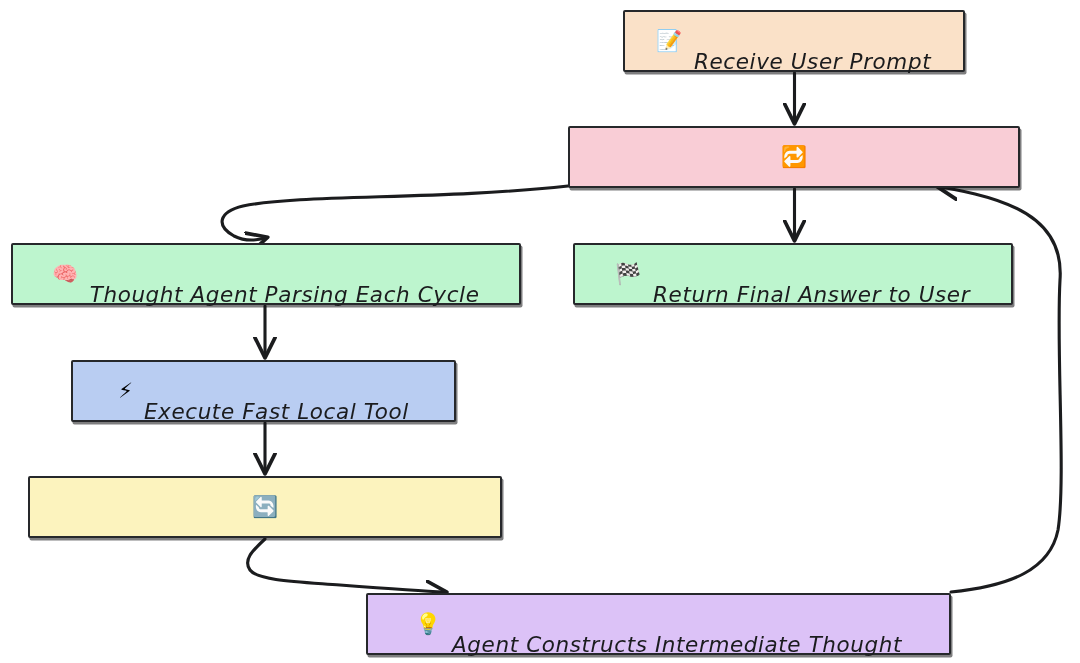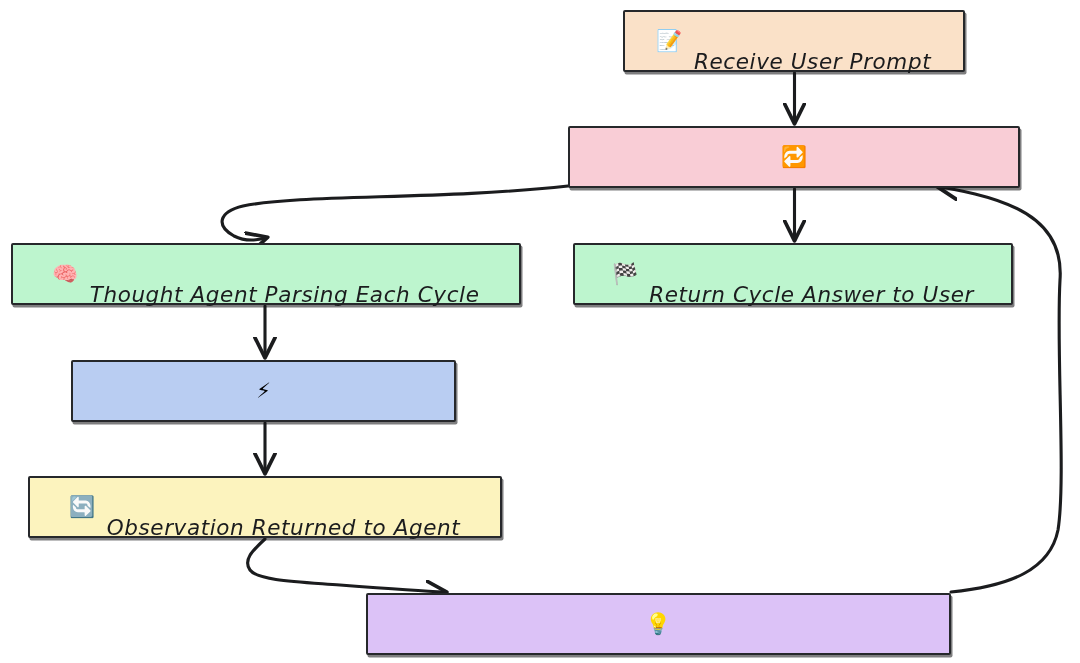--- a/index.html
+++ b/index.html
@@ -122,36 +122,37 @@
   <div class="node" id="node-minimal" style="background: rgb(189, 245, 206); border-color: rgb(38, 40, 43);">
     <div class="node-inner">
       <span class="node-icon">🧠</span>
       <span class="node-label">Thought Agent Parsing Each Cycle</span>
     </div>
   </div>
 
   <div class="node" id="node-return" style="background: rgb(189, 245, 206); border-color: rgb(38, 40, 43);">
     <div class="node-inner">
       <span class="node-icon">🏁</span>
-      <span class="node-label">Return Cycle Answer to User</span>
+      <span class="node-label">Return Final Answer to User</span>
     </div>
   </div>
 
   <div class="node" id="node-execute" style="background: rgb(185, 205, 242); border-color: rgb(38, 40, 43);">
     <div class="node-inner">
       <span class="node-icon">⚡</span>
+      <span class="node-label">Execute Fast Local Tool</span>
     </div>
   </div>
 
   <div class="node" id="node-observe" style="background: rgb(252, 243, 190); border-color: rgb(38, 40, 43);">
     <div class="node-inner">
       <span class="node-icon">🔄</span>
-      <span class="node-label">Observation Returned to Agent</span>
     </div>
   </div>
 
   <div class="node" id="node-thought" style="background: rgb(220, 194, 247); border-color: rgb(38, 40, 43);">
     <div class="node-inner">
       <span class="node-icon">💡</span>
+      <span class="node-label">Agent Constructs Intermediate Thought</span>
     </div>
   </div>
 
 </div>
 
 </body></html>

